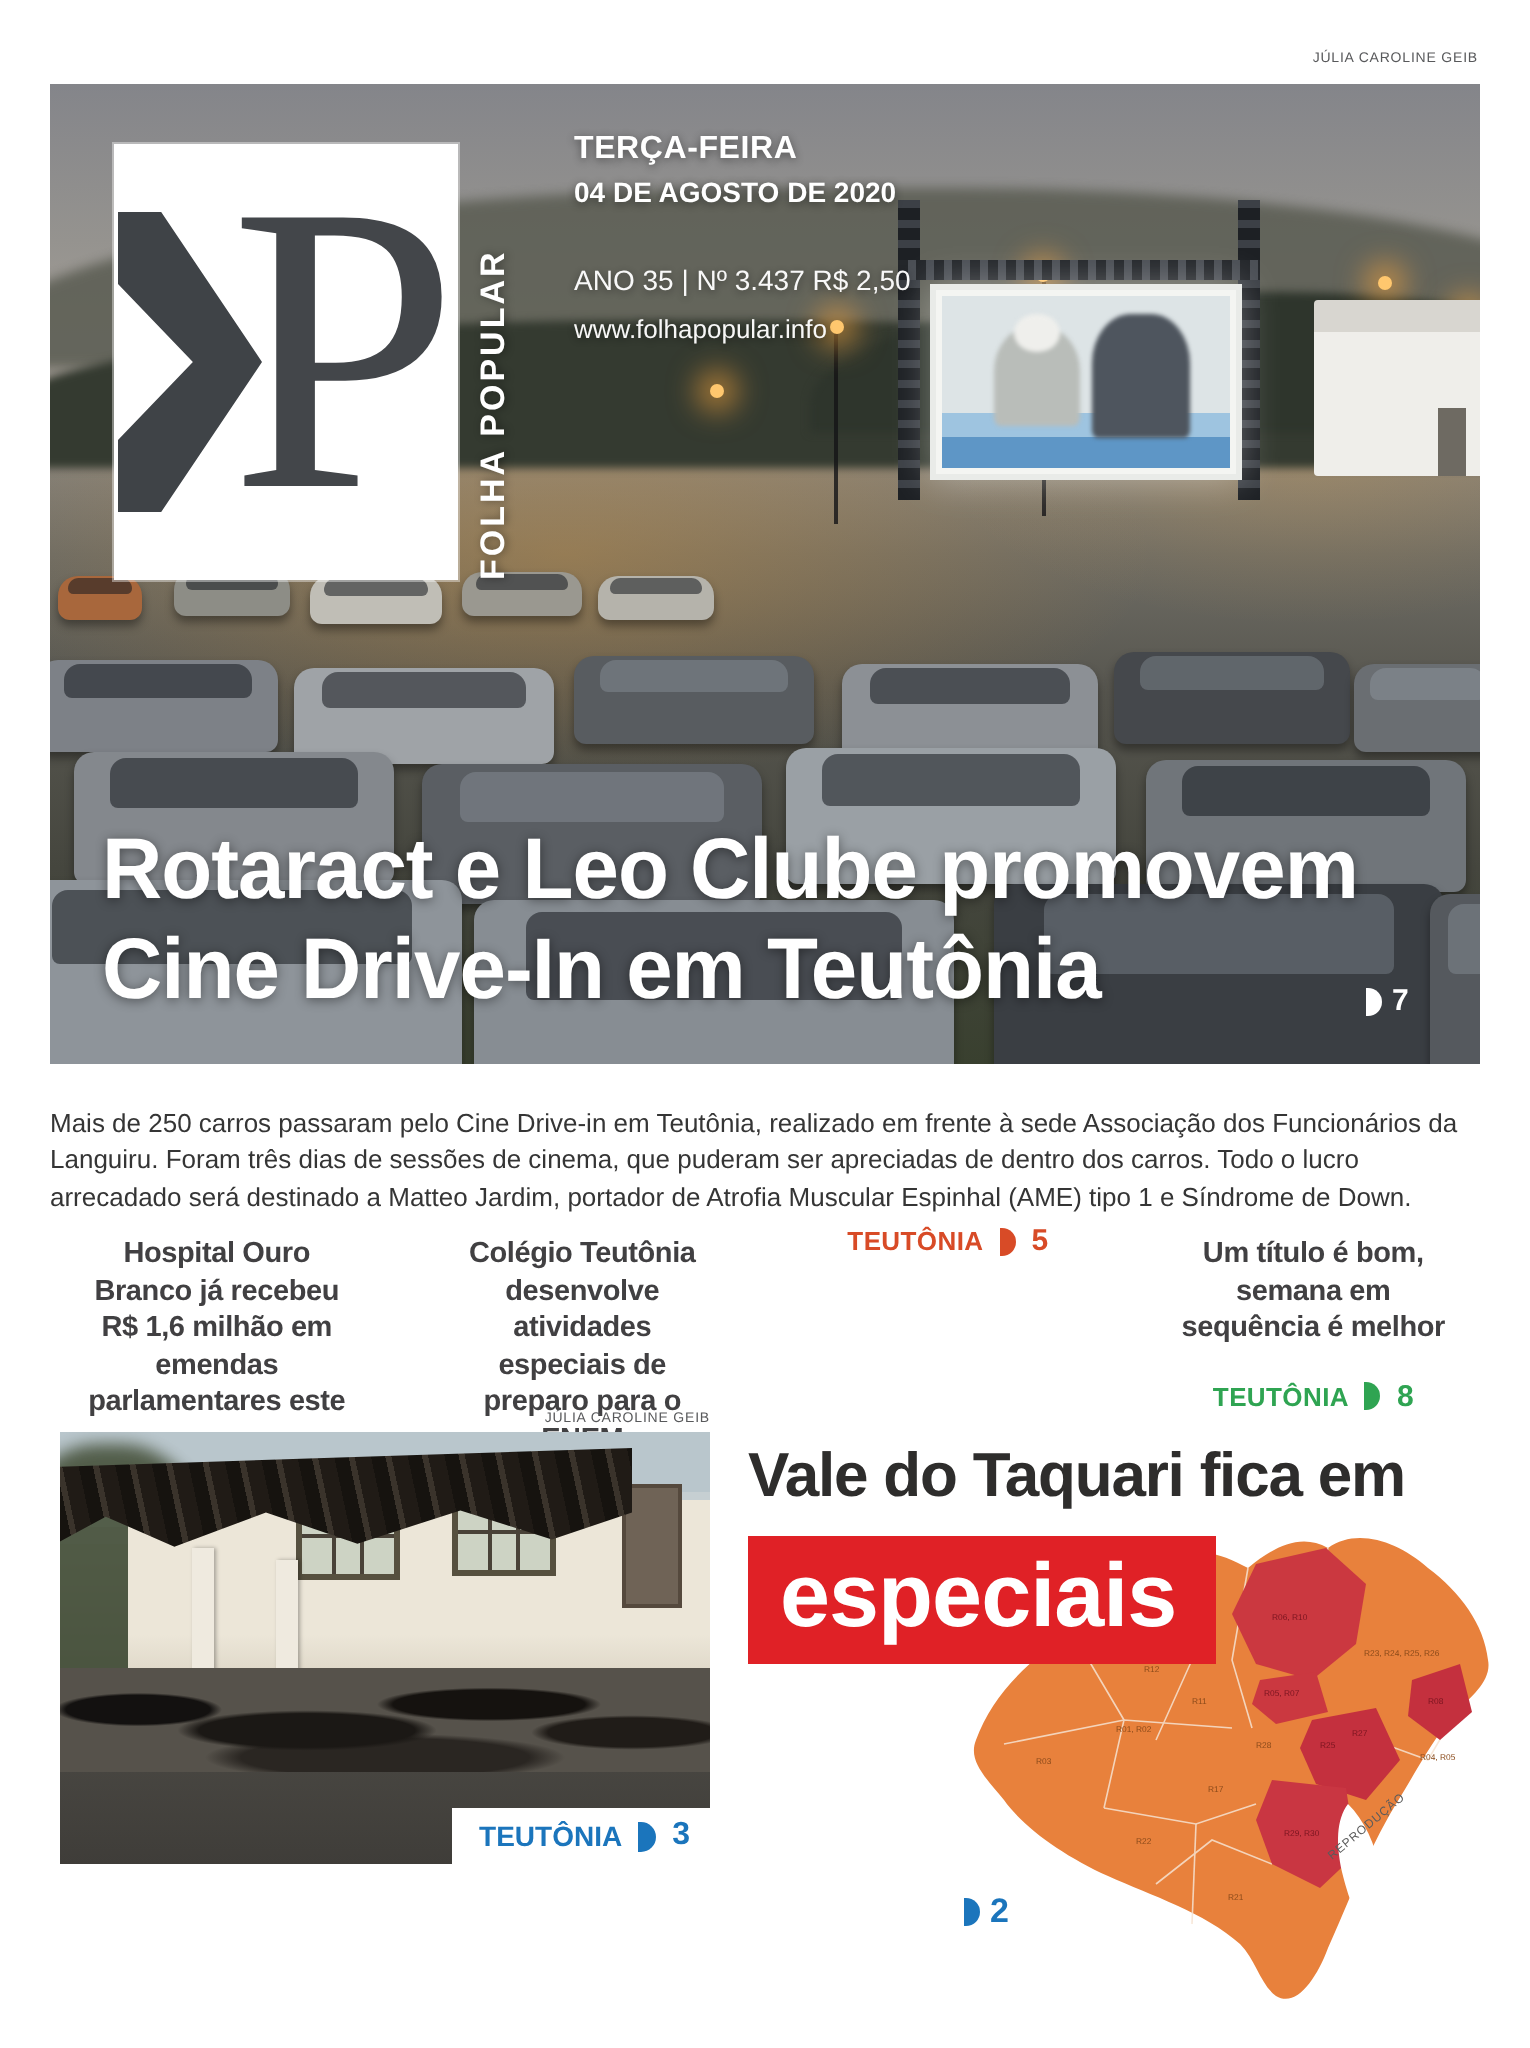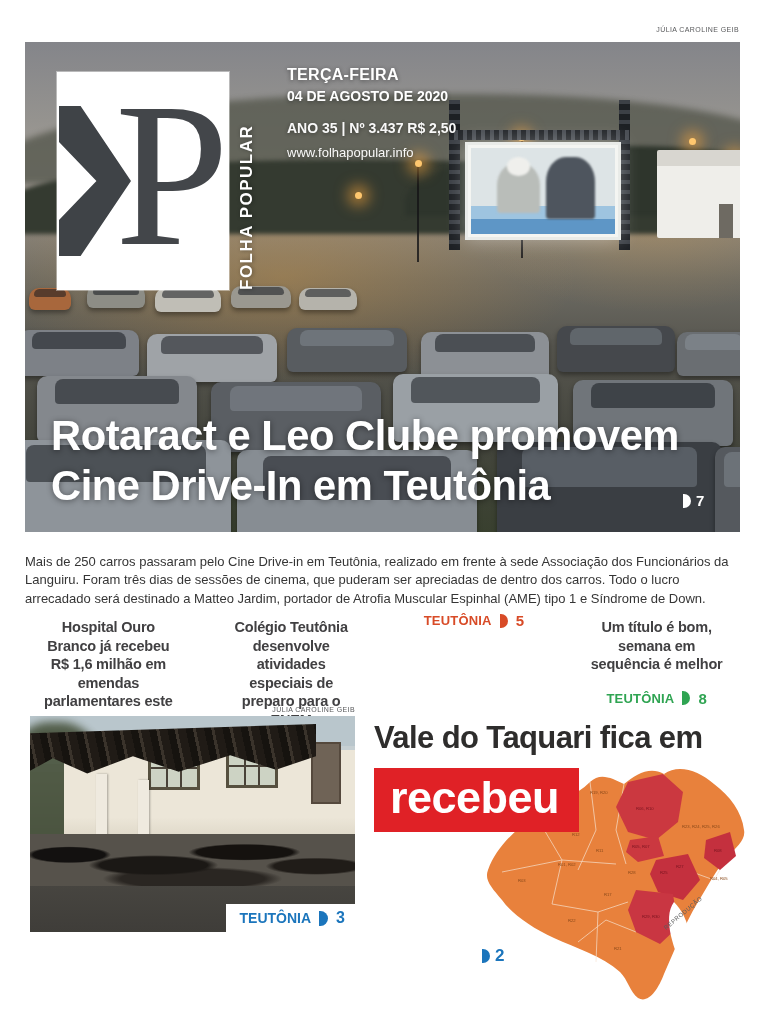--- a/index.html
+++ b/index.html
@@ -43,21 +43,21 @@
   
   #logo-box{position:absolute;left:32px;top:30px;width:172px;height:218px;background:#fff;box-shadow:0 0 0 1px rgba(255,255,255,.4);}
   #logo-chevron{position:absolute;left:2px;top:34px;width:72px;height:150px;background:#3f4347;
     clip-path:polygon(0 0,30% 0,100% 50%,30% 100%,0 100%,0 76%,52% 50%,0 24%);}
   #logo-p{position:absolute;left:58px;top:-6px;width:114px;height:224px;font-family:"Liberation Serif", serif;font-size:205px;line-height:218px;color:#43464a;text-align:center;}
   #logo-vert{position:absolute;left:212px;top:30px;height:218px;display:flex;align-items:flex-end;
     writing-mode:vertical-rl;transform:rotate(180deg);color:#fff;font-weight:bold;font-size:17px;letter-spacing:1.5px;text-shadow:0 1px 4px rgba(0,0,0,.4);}
   #mast-text{position:absolute;left:262px;top:24px;color:#fff;}
   #mast-text .day{font-weight:bold;font-size:16px;letter-spacing:.3px;text-shadow:0 1px 4px rgba(0,0,0,.45);}
   #mast-text .date{font-weight:bold;font-size:14px;margin-top:4px;text-shadow:0 1px 4px rgba(0,0,0,.45);}
-  #mast-text .edition{font-size:14px;margin-top:16px;opacity:.96;text-shadow:0 1px 4px rgba(0,0,0,.45);font-weight:bold;}
+  #mast-text .edition{font-size:14px;margin-top:28px;opacity:.96;text-shadow:0 1px 4px rgba(0,0,0,.45);}
   #mast-text .site{font-size:13px;margin-top:9px;opacity:.96;text-shadow:0 1px 4px rgba(0,0,0,.45);}
 
   
   #summary{position:absolute;left:25px;top:540px;width:713px;font-size:13px;line-height:1.42;color:#353535;}
 
   
   #teasers{position:absolute;left:25px;top:602px;width:715px;display:grid;grid-template-columns:1fr 1fr 1fr 1fr;column-gap:16px;}
   .teaser{text-align:center;}
   .teaser h3{margin:16px;font-size:14.5px;line-height:1.28;color:#414042;font-weight:bold;letter-spacing:-.2px;}
   .teaser .sec{margin-top:10px;display:flex;align-items:center;justify-content:center;gap:8px;font-weight:bold;}
@@ -284,20 +284,20 @@
           <text x="182" y="122" class="map-label on-red">R25</text>
           <text x="198" y="116" class="map-label on-red">R27</text>
           <text x="164" y="166" class="map-label on-red">R29, R30</text>
           <text x="236" y="100" class="map-label on-red">R08</text>
         </g>
       <text id="map-credit-text" x="188" y="178" transform="rotate(-40 188 178)">REPRODUÇÃO</text>
     </svg>
   </div>
   <h2 id="covid-head">Vale do Taquari fica em</h2>
   <div id="covid-red" style="background-color: rgb(224, 33, 38);">
-    <span>recebeu</span>
+    <span>especiais</span>
   </div>
   <div id="covid-pgref" class="pgref" style="color: rgb(27, 117, 188);">
     <span class="pgarrow" style="background-color: rgb(27, 117, 188);"></span>
     <span>2</span>
   </div>
 
 </div>
 
 </body></html>

